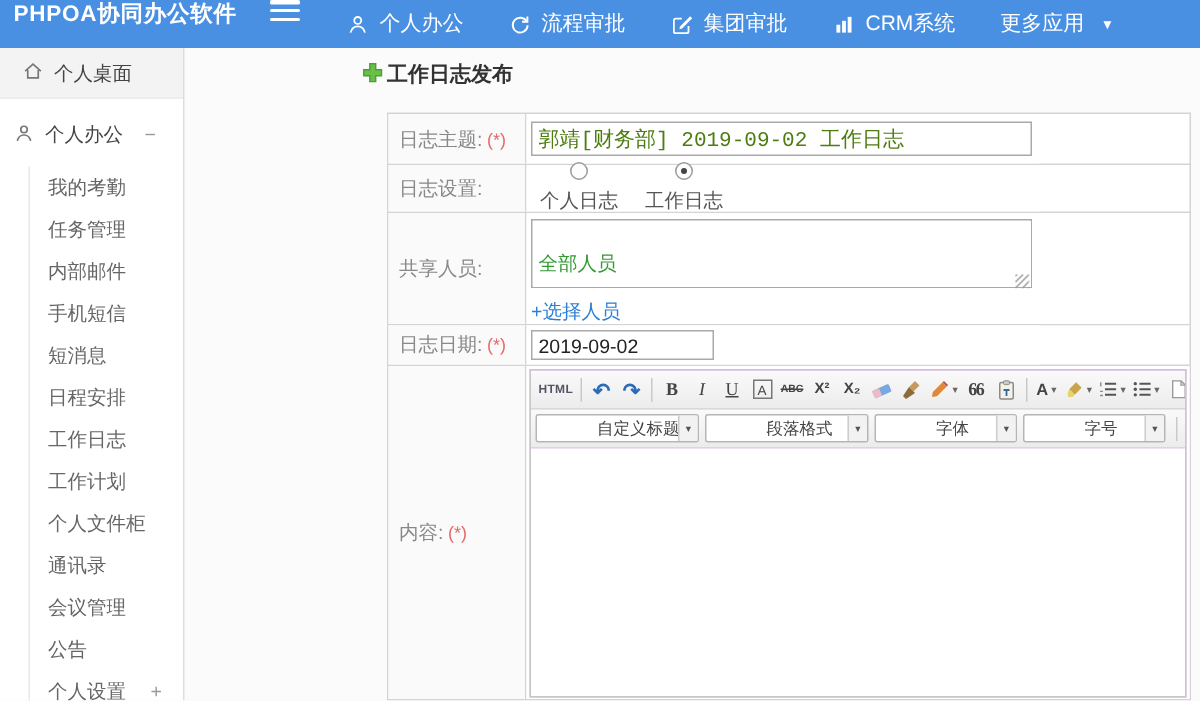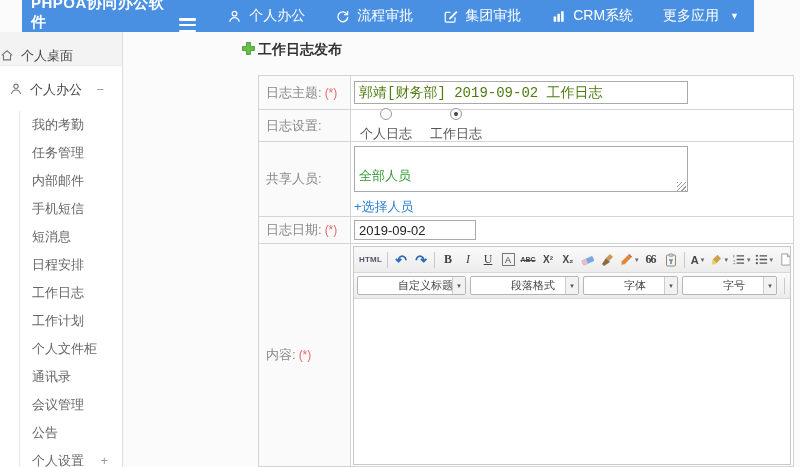--- a/index.html
+++ b/index.html
@@ -1,31 +1,31 @@
 <!DOCTYPE html>
 <html><head>
 <meta charset="utf-8">
 <style>
   * { margin:0; padding:0; box-sizing:border-box; }
   html,body { width:800px; height:467px; overflow:hidden; }
   body { font-family:"Liberation Sans","DejaVu Sans",sans-serif; background:#fbfbfb; position:relative; }
 
   
-  .topbar { position:absolute; top:0; left:0; width:732px; height:32px; background:#4a90e2; display:flex; align-items:flex-end; color:#fff; z-index:5;margin-left:22px; }
+  .topbar { position:absolute; top:0; left:0; width:800px; height:32px; background:#4a90e2; display:flex; align-items:flex-start; color:#fff; z-index:5; }
   .brand { font-size:15px; font-weight:bold; padding-left:9px; width:168px; letter-spacing:.5px; }
   .hamburger { width:20px; height:14px; margin-left:12px; cursor:pointer; display:flex; flex-direction:column; justify-content:space-between; }
   .hamburger i { display:block; height:2.5px; background:#fff; border-radius:1px; }
   .topnav { display:flex; align-items:center; margin-left:16px; }
   .nav-item { display:flex; align-items:center; gap:7px; padding:0 15px; height:32px; font-size:14px; cursor:pointer; white-space:nowrap; }
   .nav-item svg { display:block; }
   .nav-caret { font-size:9px; margin-left:4px; }
 
   
   .sidebar { position:absolute; top:32px; left:0; width:123px; height:435px; background:#fff; border-right:1px solid #ddd; }
-  .side-desktop { height:34px; background:#f3f3f3; border-bottom:1px solid #ececec; display:flex; align-items:flex-end; gap:7px; padding-left:0; font-size:13px; color:#444; cursor:pointer; }
+  .side-desktop { height:34px; background:#f3f3f3; border-bottom:1px solid #ececec; display:flex; align-items:center; gap:7px; padding-left:15px; font-size:13px; color:#444; cursor:pointer; }
   .side-office { height:30px; margin-top:9px; display:flex; align-items:center; gap:7px; padding-left:9px; font-size:13px; color:#444; cursor:pointer; position:relative; }
   .side-toggle { position:absolute; right:18px; top:0; line-height:30px; color:#999; font-size:13px; }
   .side-group { margin-left:19px; border-left:1px solid #e8e8e8; margin-top:6px; }
   .side-sub { height:28px; line-height:28px; padding-left:12px; font-size:13px; color:#666; cursor:pointer; position:relative; white-space:nowrap; }
   .side-sub .side-toggle { line-height:28px; right:14px; }
 
   
   .main { position:absolute; top:32px; left:124px; width:676px; height:435px; background:#fbfbfb; }
   .page-title { position:absolute; left:118px; top:9px; display:flex; align-items:center; gap:3px; font-size:14px; font-weight:bold; color:#333; }
 

